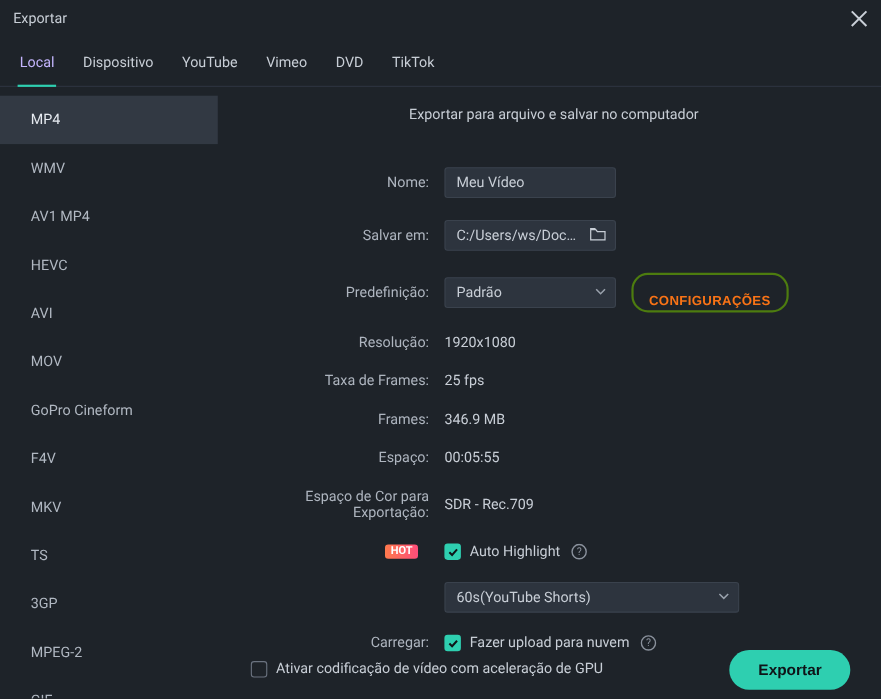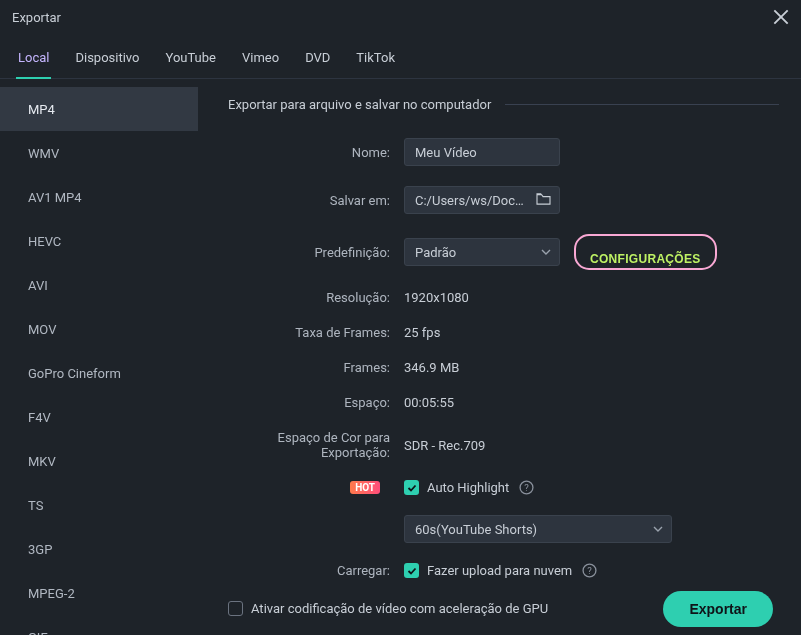--- a/index.html
+++ b/index.html
@@ -18,38 +18,38 @@
   display: flex; gap: 22px; padding: 10px 16px 0 16px;
   border-bottom: 1px solid #2d3440;
 }
 .tab { padding: 6px 2px 12px 2px; cursor:pointer; color:#c8ced6; }
 .tab.active { color:#c4b5fd; border-bottom: 2px solid #2ecfb0; margin-bottom:-1px; }
 .body { display:flex; height: calc(635px - 34px - 43px - 58px); }
 .sidebar { width: 198px; padding: 8px 0; }
 .fmt { height: 44px; display:flex; align-items:center; padding: 0 28px; cursor:pointer; color:#b1b8c2; }
 .fmt.active { background:#323943; color:#e6eaf0; }
 .main { flex:1; padding: 18px 22px 0 30px; }
-.section-header { display:flex; align-items:center; gap:14px; margin-bottom:26px; }
+.section-header { display:flex; align-items:center; gap:14px; margin-bottom:26px;flex-direction:column; }
 .section-header .line { flex:1; height:1px; background:#394150; }
 .row { display:flex; align-items:center; margin-bottom:20px; }
 .lbl { width:176px; text-align:right; padding-right:14px; color:#aeb5bf; }
 .val { color:#c8ced6; }
 .input {
   background:#2d343e; border:1px solid #3a424d; height:28px;
   padding:0 10px; color:#c8ced6; width:156px; border-radius:3px;
   display:flex; align-items:center;
 }
 .pathbox { background:#2d343e; border:1px solid #3a424d; height:28px; width:156px; border-radius:3px;
   display:flex; align-items:center; padding:0 8px 0 10px; justify-content:space-between; }
 .select { background:#2d343e; border:1px solid #3a424d; height:28px; border-radius:3px;
   display:flex; align-items:center; padding:0 8px 0 10px; justify-content:space-between; cursor:pointer;gap:10px; }
 .select.preset { width:156px; }
 .select.wide { width:268px; }
 .btn-config {
-  border:2px solid #f9a8d4; color:#bef264; background:transparent;
+  border:2px solid #4d7c0f; color:#f97316; background:transparent;
   height:30px; padding:16px 14px; border-radius:15px; font-weight:700; font-size:12px;
   cursor:pointer; margin-left:14px; letter-spacing:0.3px;
 }
 .checkbox {
   width:15px; height:15px; border-radius:3px; display:inline-flex; align-items:center; justify-content:center;
   margin-right:8px; vertical-align:middle;
 }
 .checkbox.checked { background:#2ecfb0; }
 .checkbox.unchecked { border:1.5px solid #6b7380; }
 .checkbox svg { width:10px; height:10px; }

